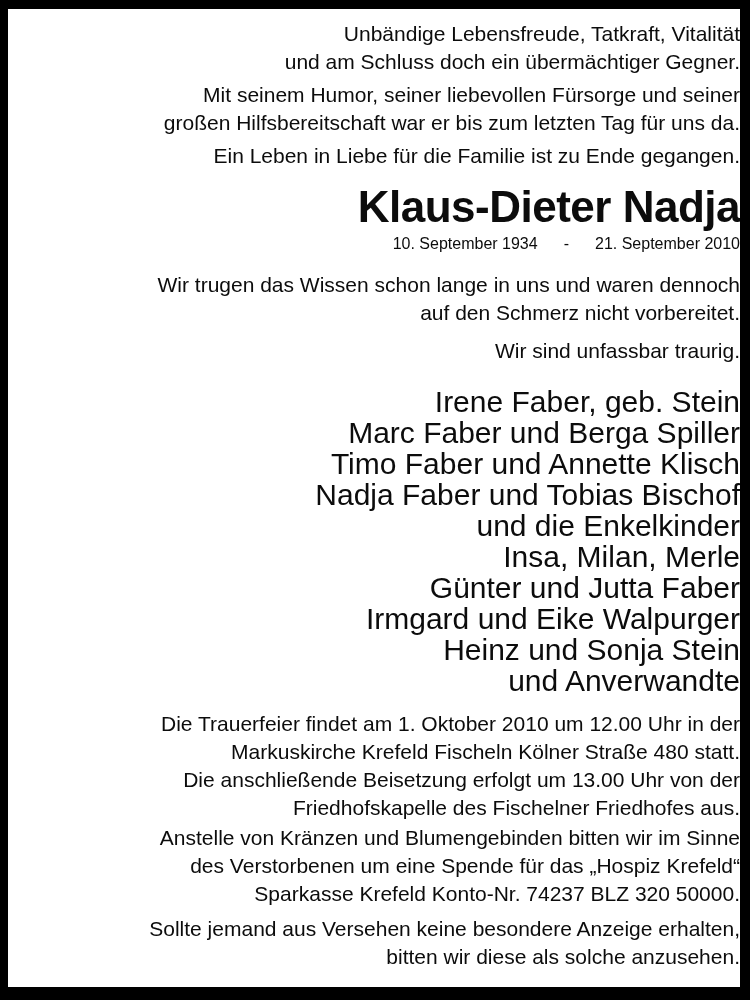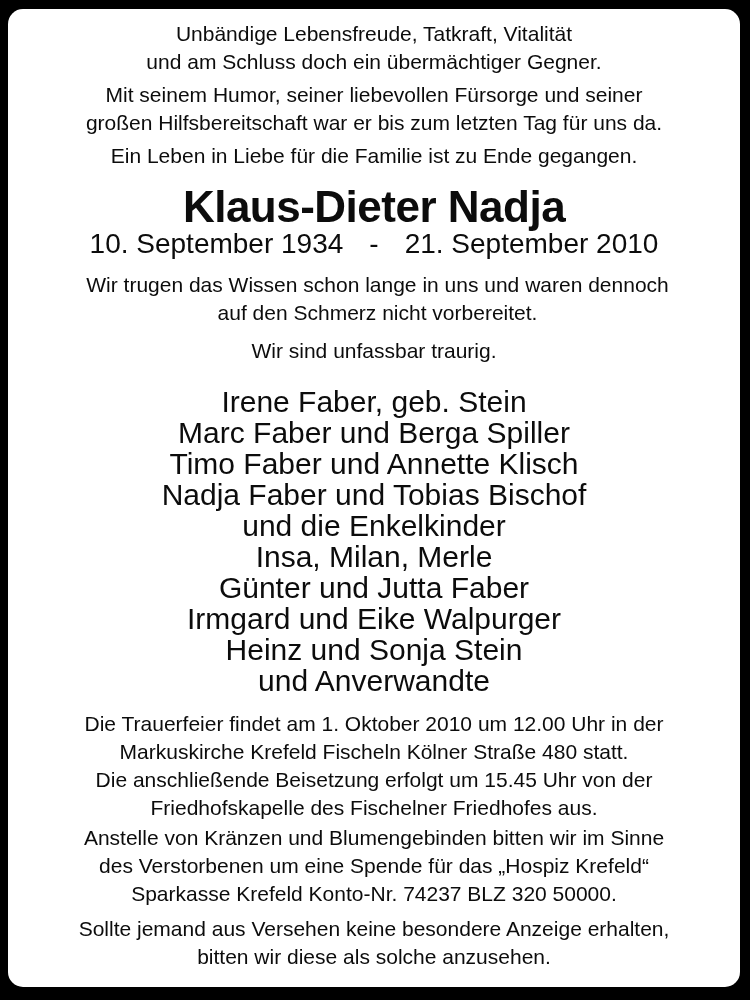--- a/index.html
+++ b/index.html
@@ -14,44 +14,43 @@
     font-family: "Liberation Sans", "DejaVu Sans", sans-serif;
   }
   .notice {
     position: absolute;
     left: 8px;
     top: 9px;
     right: 10px;
     bottom: 13px;
     background: #ffffff;
     color: #0c0c0c;
-    text-align: center;
+    text-align: right;
     overflow: hidden;
     padding-top: 11px;
     box-sizing: border-box;
-    border-radius: 15px;
   }
   .para {
     font-size: 21px;
     line-height: 28px;
     margin: 0;
   }
   .epigraph      { margin-top: 0; }
   .tribute       { margin-top: 5px; }
   .life-sentence { margin-top: 5px; }
   .deceased-name {
     margin-top: 14px;
     font-size: 44px;
     line-height: 46px;
     font-weight: bold;
     letter-spacing: -0.5px;
   }
   .dates {
     margin-top: 0;
-    font-size: 28px;
+    font-size: 16px;
     line-height: 28px;
   }
   .dates .date-sep { margin: 0 26px; }
   .grief    { margin-top: 13px; padding-left: 7px; }
   .sorrow   { margin-top: 10px; }
   .mourners {
     margin-top: 21px;
     font-size: 30px;
     line-height: 31px;
   }
@@ -102,21 +101,21 @@
       <div>Insa, Milan, Merle</div>
       <div>Günter und Jutta Faber</div>
       <div>Irmgard und Eike Walpurger</div>
       <div>Heinz und Sonja Stein</div>
       <div>und Anverwandte</div>
     </div>
 
   <div class="para service-info">
       <div>Die Trauerfeier findet am 1. Oktober 2010 um 12.00 Uhr in der</div>
       <div>Markuskirche Krefeld Fischeln Kölner Straße 480 statt.</div>
-      <div>Die anschließende Beisetzung erfolgt um 15.45 Uhr von der</div>
+      <div>Die anschließende Beisetzung erfolgt um 13.00 Uhr von der</div>
       <div>Friedhofskapelle des Fischelner Friedhofes aus.</div>
     </div>
 
   <div class="para donation-request">
       <div>Anstelle von Kränzen und Blumengebinden bitten wir im Sinne</div>
       <div>des Verstorbenen um eine Spende für das „Hospiz Krefeld“</div>
       <div>Sparkasse Krefeld Konto-Nr. 74237 BLZ 320 50000.</div>
     </div>
 
   <div class="para closing-note">

